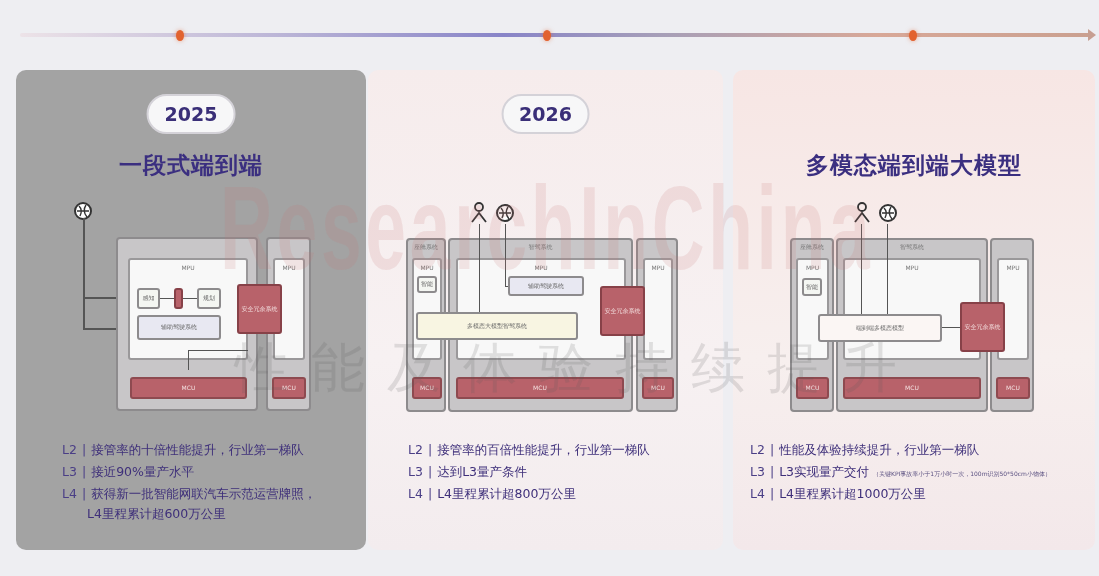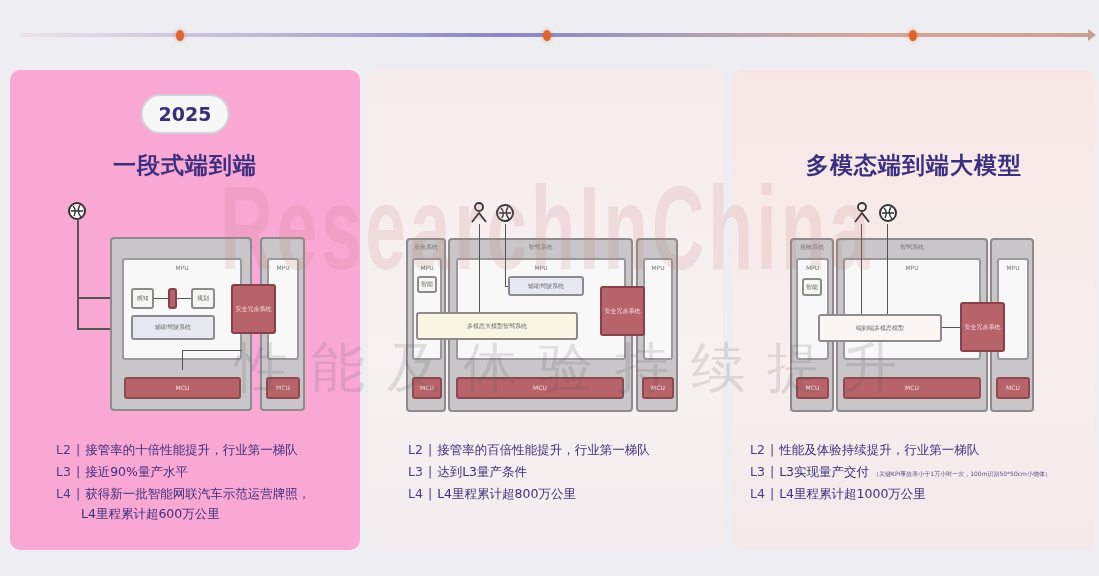--- a/index.html
+++ b/index.html
@@ -20,21 +20,21 @@
     border-top: 6px solid transparent; border-bottom: 6px solid transparent;
     border-left: 8px solid #c79f92;
   }
   .tl-dot {
     position: absolute; top: 30px; width: 8px; height: 11px; border-radius: 50%;
     background: #e2622f; box-shadow: 0 0 4px rgba(226,98,47,0.5);
   }
   .card {
     position: absolute; top: 70px; height: 480px; border-radius: 10px;
   }
-  .card.c1 { left: 10px; width: 350px; background: #f9a8d4; }
+  .card.c1 { left: 16px; width: 350px; background: #a3a3a3; }
   .card.c2 { left: 368px; width: 355px; background: linear-gradient(180deg, #f6ecec 0%, #f7f1f2 60%, #f3ecee 100%); }
   .card.c3 { left: 733px; width: 362px; background: linear-gradient(180deg, #f7e6e4 0%, #f7efee 60%, #f3e8ea 100%); }
   .year-pill {
     position: absolute; top: 24px; left: 50%; transform: translateX(-50%);
     height: 40px; padding: 0 16px; min-width: 84px;
     border: 2px solid #d4d2d8; border-radius: 20px; background: #f7f7f8;
     font-weight: bold; font-size: 19px; color: #3a2f78; line-height: 36px; text-align: center;
   }
   .card-title {
     position: absolute; top: 80px; left: 0; width: 100%; text-align: center;
@@ -128,20 +128,21 @@
   </div>
   <div class="notes">
     <div class="note" style="left:46px;top:0"><span class="lvl">L2</span><span class="sep">|</span><span>接管率的十倍性能提升，行业第一梯队</span></div>
     <div class="note" style="left:46px;top:22px"><span class="lvl">L3</span><span class="sep">|</span><span>接近90%量产水平</span></div>
     <div class="note" style="left:46px;top:44px"><span class="lvl">L4</span><span class="sep">|</span><span>获得新一批智能网联汽车示范运营牌照，</span></div>
     <div class="note" style="left:71px;top:64px">L4里程累计超600万公里</div>
   </div>
 </div>
 
 <div class="card c2">
+  <div class="year-pill">2026</div>
   <div class="diagram">
     <svg class="icon-person" style="left:102px;top:12px" viewBox="0 0 18 22">
       <circle cx="9" cy="5" r="4" fill="none" stroke="#333" stroke-width="1.8"></circle>
       <path d="M2 20 L9 11 L16 20" stroke="#333" stroke-width="1.8" fill="none"></path>
     </svg>
     <svg class="icon-globe" style="left:128px;top:12px" viewBox="0 0 18 18">
       <circle cx="9" cy="9" r="8" fill="#fff" stroke="#333" stroke-width="2"></circle>
       <path d="M5 4 Q9 8 6 14 M12 3 Q8 9 13 15 M3 9 L15 9" stroke="#333" stroke-width="1.4" fill="none"></path>
     </svg>
     <div class="outer" style="left:38px;top:48px;width:40px;height:174px">

